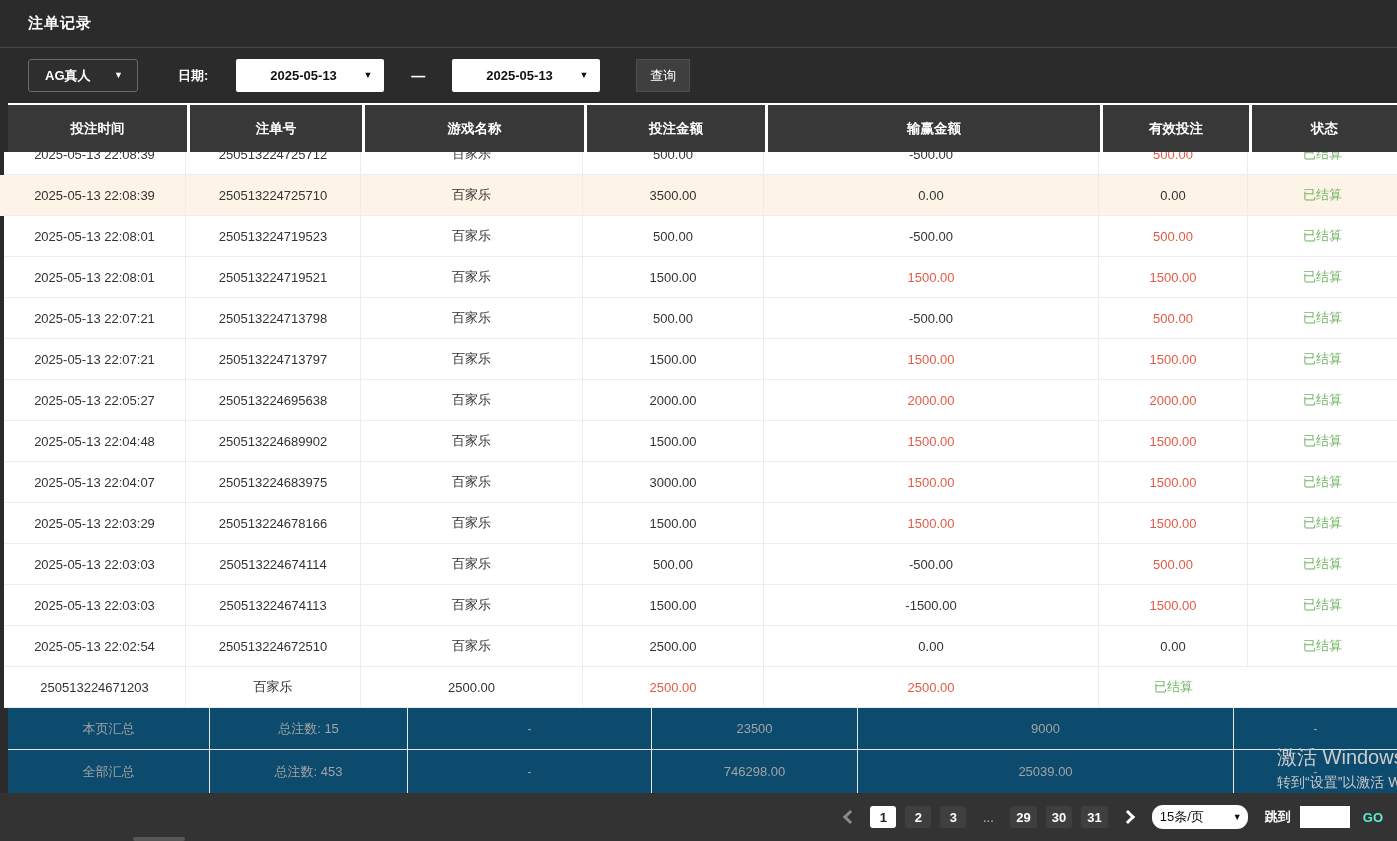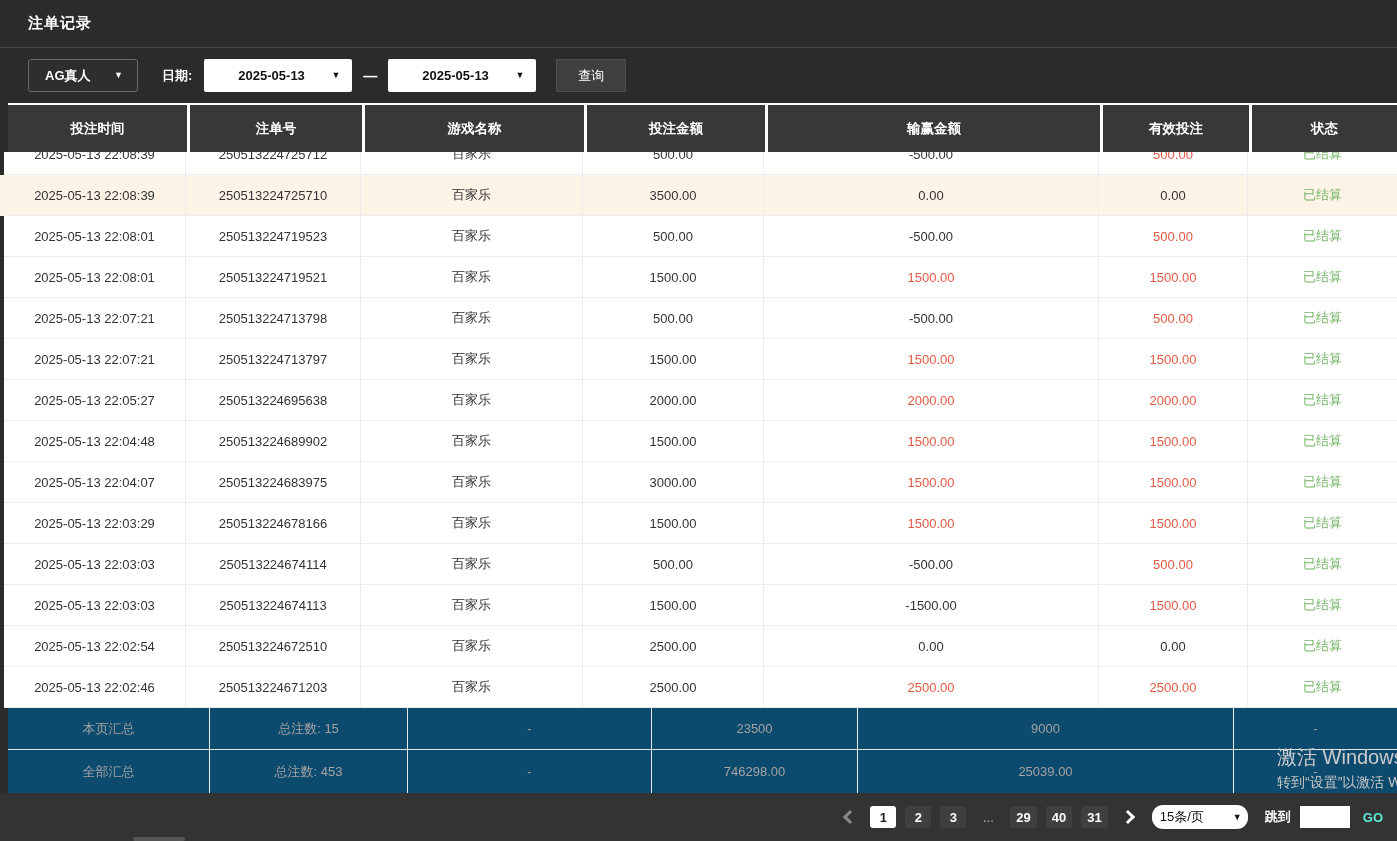--- a/index.html
+++ b/index.html
@@ -9,35 +9,35 @@
     background:#2b2b2b;
     font-family:"Liberation Sans","DejaVu Sans",sans-serif;
     overflow:hidden;
     --red:#e25b45; --green:#74b566; --hl:#fdf3e6;
   }
   
   .title-bar { height:48px; display:flex; align-items:center; padding-left:28px;
                border-bottom:1px solid #474747; }
   .title-bar .title { color:#fff; font-size:15px; font-weight:bold; letter-spacing:1px; }
   
-  .filter-bar { height:55px; display:flex; align-items:center; padding-left:28px; gap:0; }
+  .filter-bar { height:55px; display:flex; align-items:center; padding-left:28px; gap:16px; }
   .select-dark { width:110px; height:33px; border:1px solid #6a6a6a; border-radius:3px;
                  background:#2e2e2e; color:#fff; font-size:13px; font-weight:bold;
                  display:flex; align-items:center; justify-content:space-between;
                  padding:0 14px 0 16px; cursor:pointer; }
   .caret { font-size:9px; line-height:1; }
   .caret.white { color:#fff; }
   .caret.black { color:#111; }
   .date-label { color:#fff; font-size:13px; font-weight:bold; margin:0 12px 0 24px; }
   .select-light { width:148px; height:33px; background:#fff; border-radius:2px;
                   color:#111; font-size:13px; font-weight:bold;
                   display:flex; align-items:center; justify-content:space-between;
                   padding:0 12px 0 34px; cursor:pointer; }
   .range-dash { color:#fff; font-size:14px; font-weight:bold; margin:0 11px; }
-  .query-btn { width:70px; height:33px; margin-left:20px; background:#3f3f3f;
+  .query-btn { width:54px; height:33px; margin-left:20px; background:#3f3f3f;
                border:1px solid #4e4e4e; border-radius:0; color:#fff; font-size:13px;
                display:flex; align-items:center; justify-content:center; cursor:pointer; }
   
   .grid-cols { display:grid; grid-template-columns:182px 175px 222px 181px 335px 149px 1fr; }
   .thead { margin-left:8px; border-top:2px solid #fff; }
   .thead .hcell { height:47px; background:#383838; color:#fff; font-size:13.5px; font-weight:bold;
                   display:flex; align-items:center; justify-content:center;
                   border-right:3px solid #fff; }
   .thead .hcell:last-child { border-right:none; }
   .tbody { padding-left:4px; height:556px; overflow:hidden; }
@@ -231,21 +231,20 @@
     <div class="trow">
       <div class="tcell">2025-05-13 22:02:54</div>
       <div class="tcell">250513224672510</div>
       <div class="tcell">百家乐</div>
       <div class="tcell">2500.00</div>
       <div class="tcell">0.00</div>
       <div class="tcell">0.00</div>
       <div class="tcell green">已结算</div>
     </div>
     <div class="trow">
-      <div class="tcell">2025-05-13 22:02:46</div>
       <div class="tcell">250513224671203</div>
       <div class="tcell">百家乐</div>
       <div class="tcell">2500.00</div>
       <div class="tcell red">2500.00</div>
       <div class="tcell red">2500.00</div>
       <div class="tcell green">已结算</div>
     </div>
   </div>
 
 <div class="tsummary">
@@ -268,21 +267,21 @@
   </div>
 
 <div class="bottom-bar">
   <span><span class="chev"></span></span>
   <div style="display:flex;gap:9px;align-items:center;" id="pages">
       <div class="pagebtn active">1</div>
       <div class="pagebtn">2</div>
       <div class="pagebtn">3</div>
       <div class="pagebtn ellipsis">...</div>
       <div class="pagebtn">29</div>
-      <div class="pagebtn">40</div>
+      <div class="pagebtn">30</div>
       <div class="pagebtn">31</div>
     </div>
   <span><span class="chev next"></span></span>
   <div class="page-size-select">
     <span>15条/页</span>
     <span class="caret black">▼</span>
   </div>
   <span class="jump-label">跳到</span>
   <input class="jump-input" value="" style="">
   <span class="go-label">GO</span>

